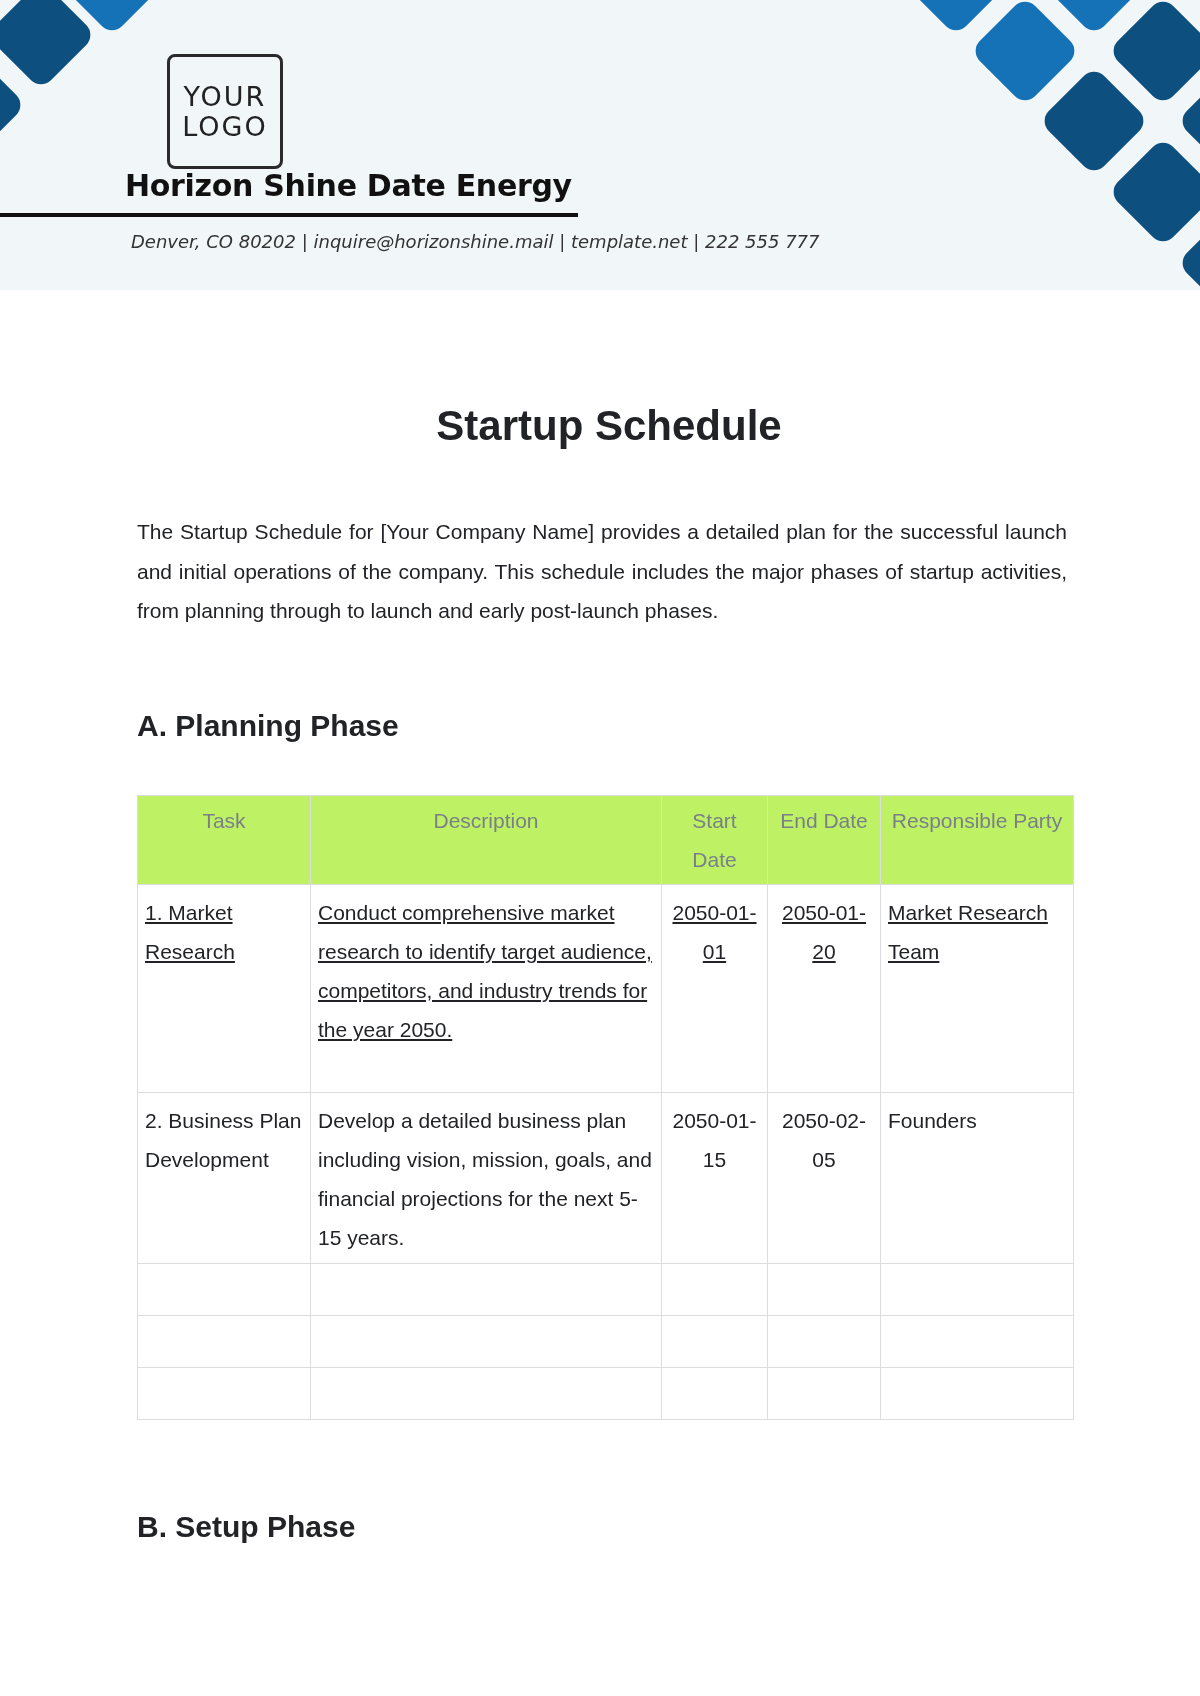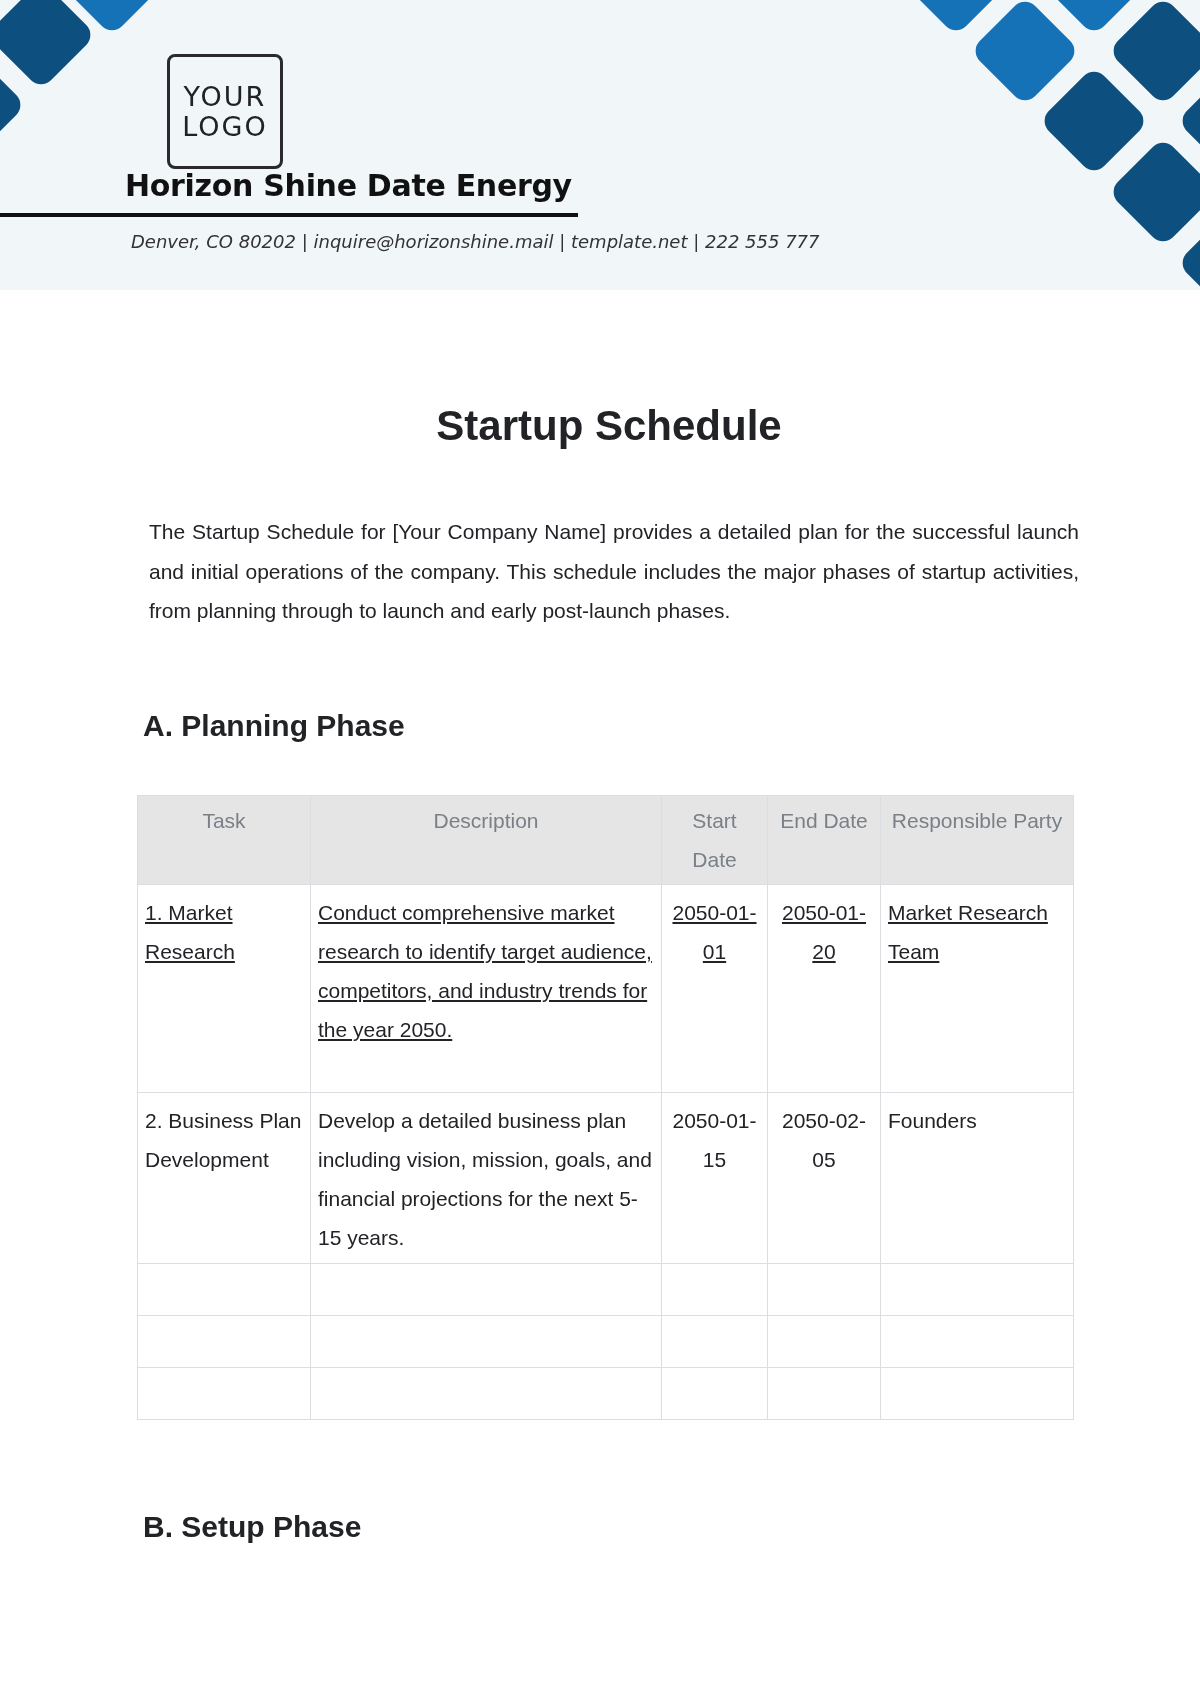--- a/index.html
+++ b/index.html
@@ -14,29 +14,29 @@
 
   .logo-box { position: absolute; left: 127px; top: 54px; width: 116px; height: 115px; border: 3px solid #2a2a2a; border-radius: 8px; display: flex; flex-direction: column; align-items: center; justify-content: center; margin-left: 40px; }
   .logo-box span { font-family: "DejaVu Sans", sans-serif; font-size: 27px; letter-spacing: 2px; color: #222; line-height: 30px; }
 
   .company-name { position: absolute; left: 125px; top: 168px; font-family: "DejaVu Sans", sans-serif; font-weight: bold; font-size: 30px; color: #111; letter-spacing: -0.3px; }
   .company-rule { position: absolute; left: 0; top: 213px; width: 578px; height: 4px; background: #111; }
   .contact-line { position: absolute; left: 131px; top: 231px; font-family: "DejaVu Sans", sans-serif; font-size: 18px; color: #333; font-style: italic; }
 
   .doc-title { position: absolute; left: 0; width: 1200px; top: 402px; text-align: center; font-size: 42px; font-weight: bold; color: #222326; padding-left: 18px; }
 
-  .intro { position: absolute; left: 137px; top: 512px; width: 930px; font-size: 21px; line-height: 39.5px; text-align: justify; color: #222326; margin-left: 12px; }
+  .intro { position: absolute; left: 137px; top: 512px; width: 930px; font-size: 21px; line-height: 39.5px; text-align: justify; color: #222326; }
 
-  .section-heading { position: absolute; left: 143px; font-size: 30px; font-weight: bold; color: #222326; }
+  .section-heading { position: absolute; left: 137px; font-size: 30px; font-weight: bold; color: #222326; }
   .h-a { top: 709px; }
   .h-b { top: 1510px; }
 
   table.schedule { position: absolute; left: 137px; top: 795px; width: 936px; border-collapse: collapse; table-layout: fixed; }
   table.schedule th, table.schedule td { border: 1.5px solid #dcdde0; vertical-align: top; }
-  table.schedule th { background: #e5e5e5; color: #7a8088; font-weight: normal; font-size: 21px; line-height: 39px; text-align: center; padding: 5px 6px 4px; height: 89px; }
+  table.schedule th { background: #bef264; color: #7a8088; font-weight: normal; font-size: 21px; line-height: 39px; text-align: center; padding: 5px 6px 4px; height: 89px; }
   table.schedule td { font-size: 21px; line-height: 39px; color: #222326; padding: 8px 7px 6px; }
   td.center { text-align: center; }
   tr.empty td { height: 52px; }
   tr.r1 td { height: 208px; text-decoration: underline; }
   tr.r2 td { height: 169px; }
 </style>
 </head>
 <body>
 
 <div class="header-band">

